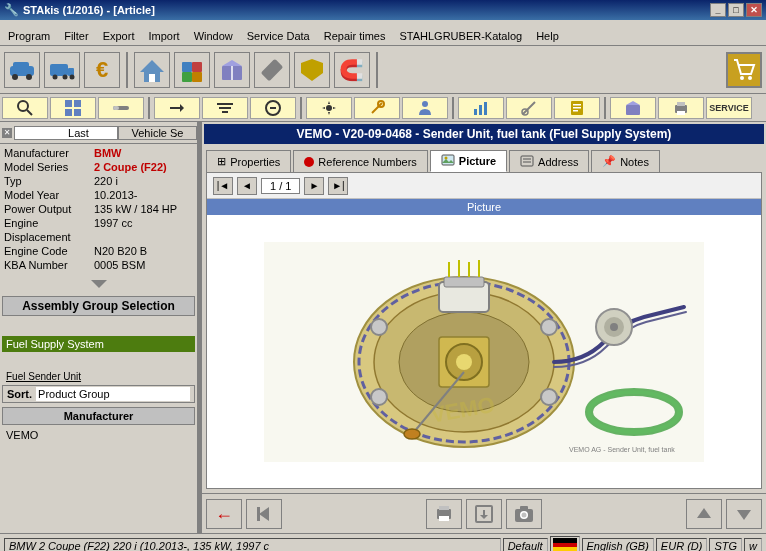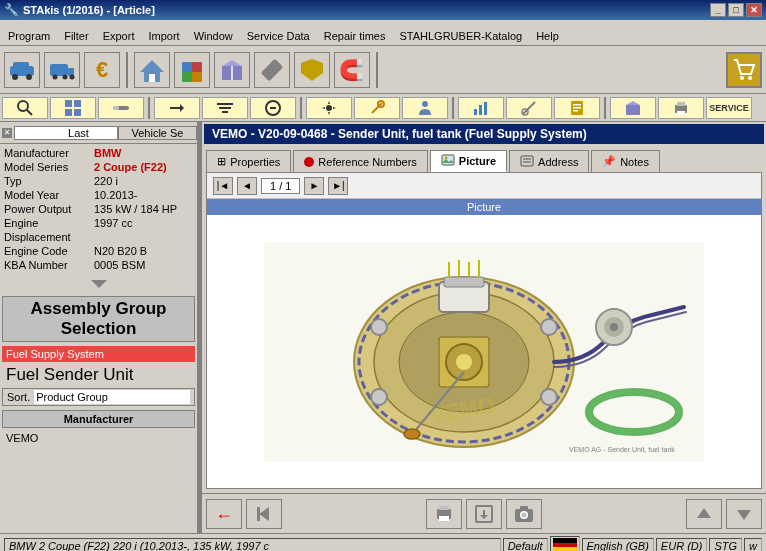--- a/index.html
+++ b/index.html
@@ -142,46 +142,47 @@
       font-weight: bold;
     }
     .vehicle-value.black { color: #000; font-weight: normal; }
 
     .assembly-section {
       background: #c0c0c0;
       border: 1px solid #808080;
       margin: 2px 2px;
       padding: 2px 4px;
       font-weight: bold;
-      font-size: 17px;
+      font-size: 12px;
       text-align: center;
     }
     .assembly-item {
       padding: 1px 6px;
       cursor: pointer;
-      font-size: 17px;
+      font-size: 10px;
+      text-decoration: underline;
     }
     .assembly-group {
-      background: #ef4444;
+      background: #4d7c0f;
       color: white;
       padding: 2px 4px;
-      margin: 2px 2px;
+      margin: 18px 2px;
       font-size: 11px;
     }
 
     .sort-bar {
       display: flex;
       align-items: center;
       background: #d4d0c8;
       border: 1px solid #808080;
       margin: 2px;
       padding: 1px 4px;
       gap: 4px;
     }
-    .sort-label { font-weight: normal; }
+    .sort-label { font-weight: bold; }
     .sort-value { flex: 1; background: white; padding: 1px 2px; }
 
     .product-item {
       padding: 2px 6px;
       font-size: 11px;
       cursor: pointer;
     }
 
     .manufacturer-section {
       background: #c0c0c0;
@@ -204,20 +205,21 @@
       background: #d4d0c8;
     }
 
     .article-title {
       background: #0a246a;
       color: white;
       padding: 3px 8px;
       font-size: 12px;
       font-weight: bold;
       margin: 2px;
+      text-align: center;
     }
 
     
     .tab-bar {
       display: flex;
       align-items: flex-end;
       padding: 0 4px;
       gap: 2px;
       height: 26px;
     }

